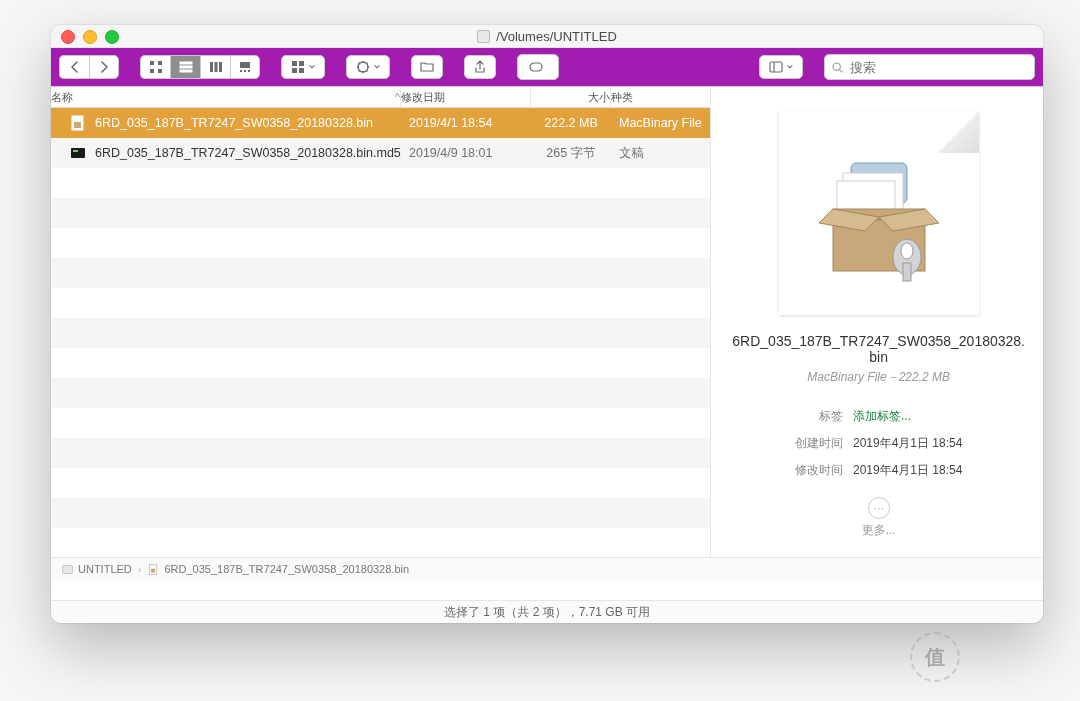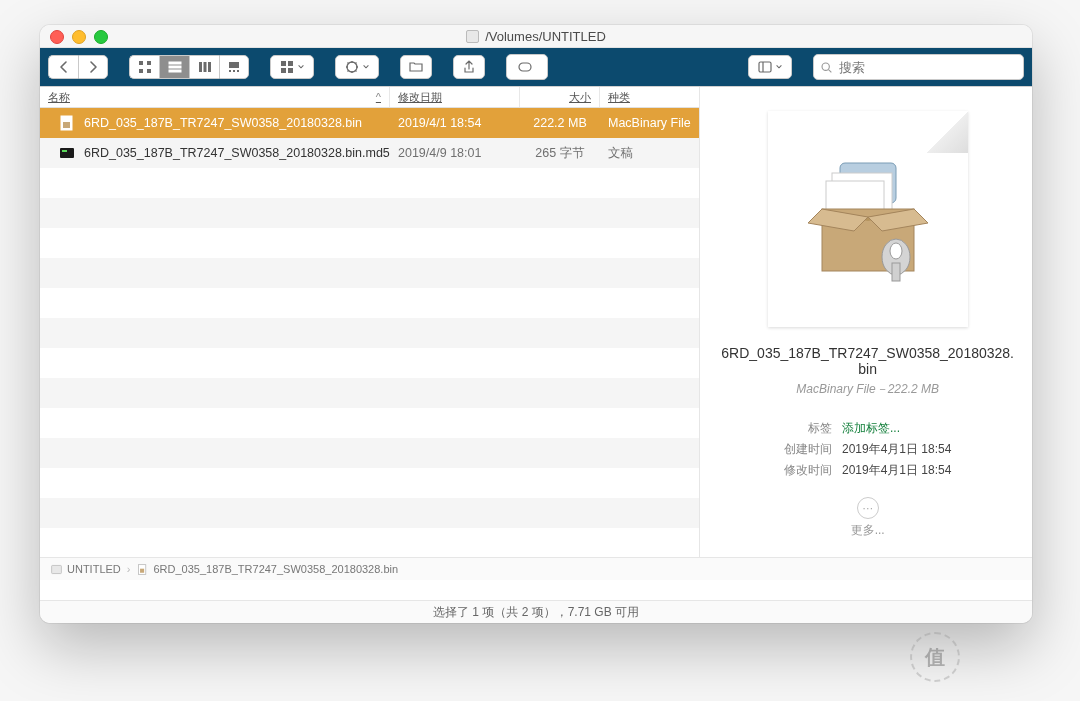--- a/index.html
+++ b/index.html
@@ -1,42 +1,42 @@
 <!DOCTYPE html>
 <html><head>
 <meta charset="utf-8">
 <style>
   html,body{margin:0;padding:0;background:#f6f6f6;font-family:-apple-system,BlinkMacSystemFont,"Helvetica Neue",Arial,sans-serif;font-size:13px;color:#333;}
   .desktop{width:1080px;height:701px;position:relative;background:#f6f6f6;}
-  .window{position:absolute;left:40px;top:25px;width:992px;height:598px;background:#fff;border-radius:10px;box-shadow:0 24px 60px rgba(0,0,0,.25),0 0 0 1px rgba(0,0,0,.06);overflow:hidden;display:flex;flex-direction:column;}
+  .window{position:absolute;left:51px;top:25px;width:992px;height:598px;background:#fff;border-radius:10px;box-shadow:0 24px 60px rgba(0,0,0,.25),0 0 0 1px rgba(0,0,0,.06);overflow:hidden;display:flex;flex-direction:column;}
   .titlebar{height:22px;display:flex;align-items:center;justify-content:center;position:relative;background:#f6f6f6;border-bottom:1px solid #e3e3e3;}
   .traffic{position:absolute;left:10px;top:5px;display:flex;gap:8px;}
   .dot{width:12px;height:12px;border-radius:50%;}
   .dot.red{background:#ff5f56;border:1px solid #e0443e;}
   .dot.yellow{background:#ffbd2e;border:1px solid #dea123;}
   .dot.green{background:#27c93f;border:1px solid #1aab29;}
   .title{font-size:13px;color:#4a4a4a;display:flex;align-items:center;gap:6px;}
   .title .diskicon{width:13px;height:13px;background:#e8e8e8;border:1px solid #bbb;border-radius:2px;box-sizing:border-box;}
-  .toolbar{height:38px;background:#0c4a6e;border-bottom:1px solid #d0d0d0;display:flex;align-items:center;padding:0 8px;gap:21px;}
+  .toolbar{height:38px;background:#a21caf;border-bottom:1px solid #d0d0d0;display:flex;align-items:center;padding:0 8px;gap:21px;}
   .tbtn{height:24px;background:#fff;border:1px solid #c9c9c9;border-radius:5px;display:flex;align-items:center;justify-content:center;box-sizing:border-box;}
   .tseg{display:flex;}
   .tseg .tbtn{border-radius:0;border-right-width:0;}
   .tseg .tbtn:first-child{border-top-left-radius:5px;border-bottom-left-radius:5px;}
   .tseg .tbtn:last-child{border-top-right-radius:5px;border-bottom-right-radius:5px;border-right-width:1px;}
   .tbtn.active{background:#8e8e8e;}
   .tbtn.active svg *{stroke:#fff;fill:#fff;}
   .tbtn svg{width:16px;height:16px;}
   .tbtn .chev{width:8px;height:8px;margin-left:2px;}
   .search{flex:0 0 180px;height:24px;background:#fff;border:1px solid #c9c9c9;border-radius:5px;display:flex;align-items:center;padding:0 6px;gap:4px;}
   .search input{border:none;outline:none;font-size:13px;flex:1;background:transparent;color:#555;}
   .spacer{flex:1;}
   .content{flex:1;display:flex;min-height:0;}
   .list{flex:1;display:flex;flex-direction:column;border-right:1px solid #e6e6e6;}
   .cols{height:20px;background:#fff;border-bottom:1px solid #e0e0e0;display:flex;font-size:11px;color:#555;}
-  .col{display:flex;align-items:center;padding:0 8px;box-sizing:border-box;border-right:1px solid #e8e8e8;white-space:nowrap;text-decoration:underline;}
+  .col{display:flex;align-items:center;padding:0 0;box-sizing:border-box;border-right:1px solid #e8e8e8;white-space:nowrap;}
   .col.name{flex:0 0 350px;justify-content:space-between;}
   .col.date{flex:0 0 130px;}
   .col.size{flex:0 0 80px;justify-content:flex-end;}
   .col.kind{flex:1;border-right:none;}
   .rows{flex:1;overflow:auto;}
   .row{height:30px;display:flex;align-items:center;font-size:12.5px;}
   .row:nth-child(even){background:#f5f5f5;}
   .row.selected{background:#e2a13a;color:#fff;}
   .cell{padding:0 8px;box-sizing:border-box;white-space:nowrap;overflow:hidden;text-overflow:ellipsis;}
   .cell.name{flex:0 0 350px;display:flex;align-items:center;gap:8px;padding-left:18px;}
@@ -44,21 +44,21 @@
   .cell.size{flex:0 0 80px;text-align:center;}
   .cell.kind{flex:1;}
   .ficon{width:18px;height:18px;flex-shrink:0;}
   .row:not(.selected) .cell.date,.row:not(.selected) .cell.size,.row:not(.selected) .cell.kind{color:#707070;}
   .preview{flex:0 0 300px;padding:18px;display:flex;flex-direction:column;align-items:center;background:#fff;overflow:auto;}
   .thumb{width:200px;height:240px;background:#fff;position:relative;margin-top:6px;box-shadow:0 1px 3px rgba(0,0,0,.15);}
   .thumb:before{content:"";position:absolute;top:0;right:0;width:42px;height:42px;background:linear-gradient(135deg,transparent 50%,#eee 50%,#ddd);}
   .thumb .archive{position:absolute;left:30px;top:40px;width:140px;height:140px;}
   .pname{text-align:center;font-size:14px;color:#333;margin-top:18px;word-break:break-all;}
   .pmeta{text-align:center;font-size:12px;color:#999;margin-top:4px;font-style:italic;}
-  .plabels{margin-top:22px;font-size:12px;display:grid;grid-template-columns:auto auto;gap:4px 10px;justify-content:center;}
+  .plabels{margin-top:22px;font-size:12px;display:grid;grid-template-columns:auto auto;gap:10px 10px;justify-content:center;}
   .plabels .k{text-align:right;color:#888;}
   .plabels .v{color:#444;}
   .plabels .v.placeholder{color:#15803d;}
   .more{margin-top:18px;color:#999;font-size:12px;text-align:center;}
   .more .dots{width:20px;height:20px;border:1px solid #ccc;border-radius:50%;display:inline-flex;align-items:center;justify-content:center;font-size:11px;color:#aaa;margin-bottom:3px;}
   .pathbar{height:22px;border-top:1px solid #e6e6e6;background:#fafafa;display:flex;align-items:center;padding:0 10px;gap:6px;font-size:11px;color:#777;}
   .pathbar .sep{color:#bbb;}
   .pathbar .pitem{display:flex;align-items:center;gap:4px;}
   .status{height:22px;border-top:1px solid #e6e6e6;background:#fafafa;display:flex;align-items:center;justify-content:center;font-size:12px;color:#666;margin-top:20px;}
   .watermark{position:absolute;right:20px;bottom:14px;width:150px;height:60px;opacity:.4;color:#555;font-size:22px;font-weight:700;display:flex;align-items:center;gap:8px;pointer-events:none;}

